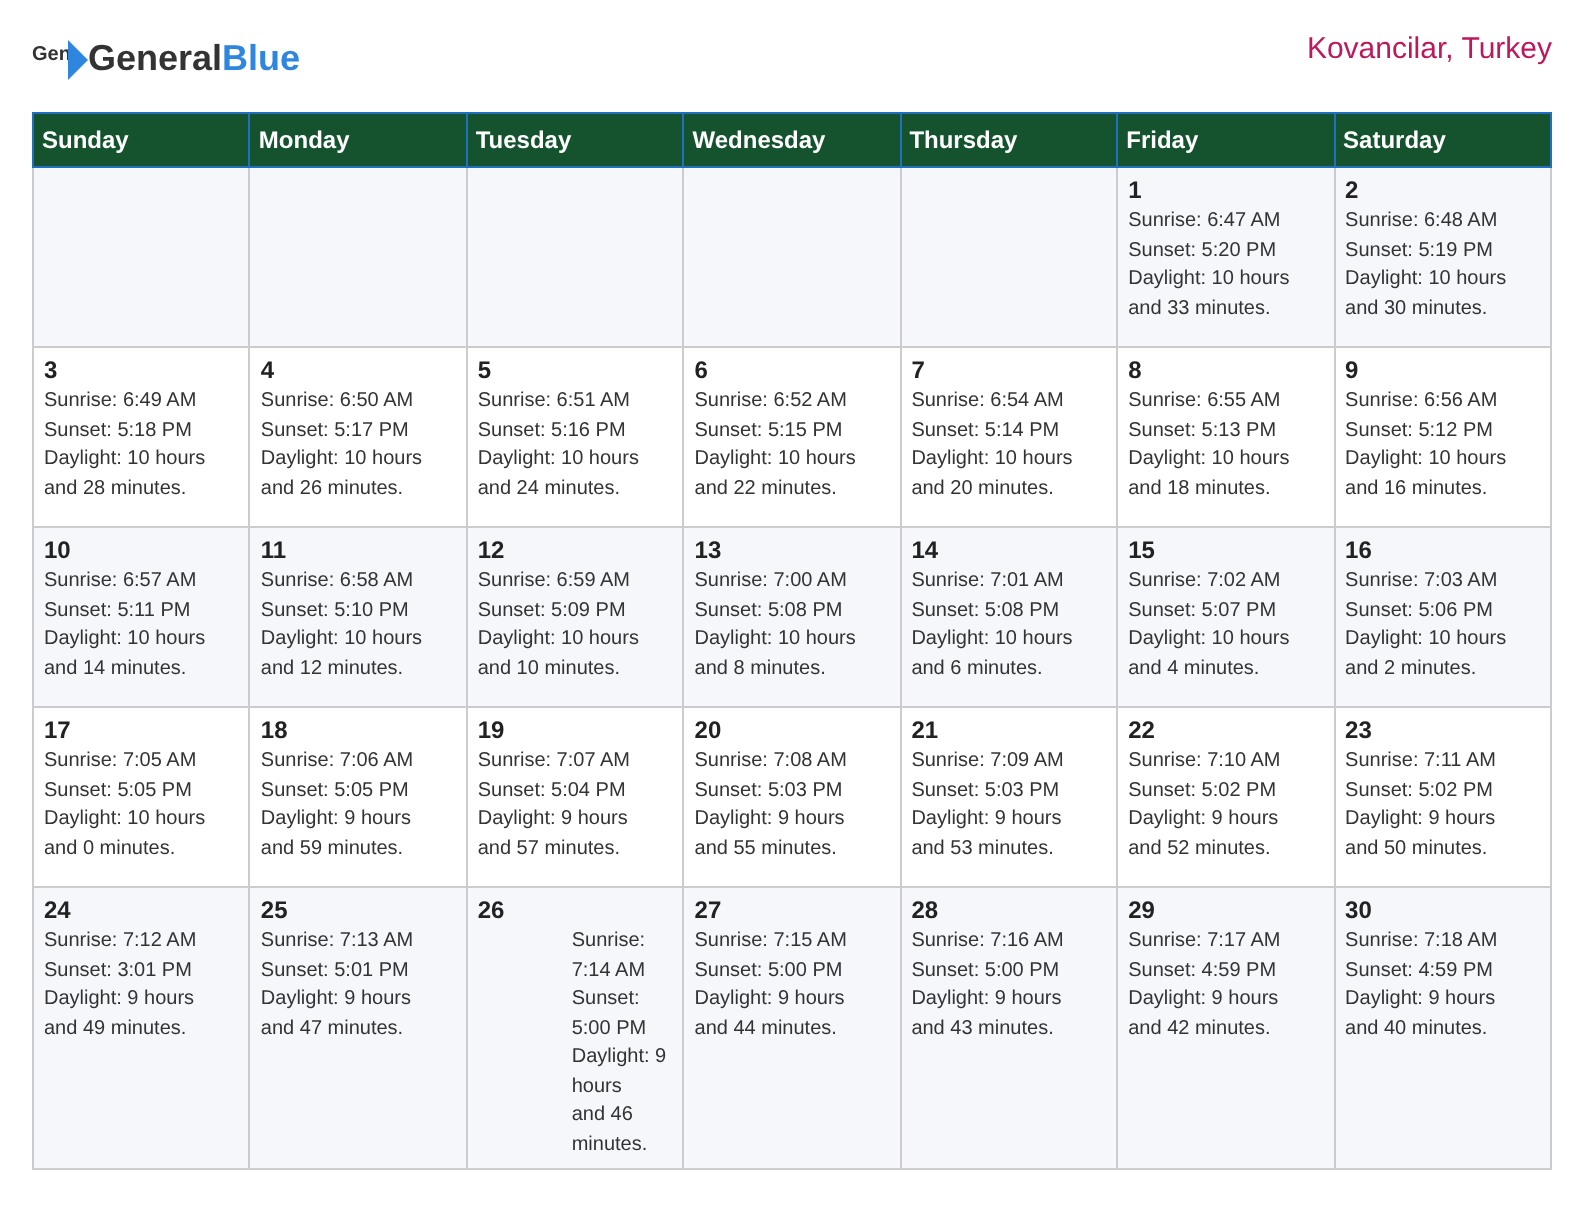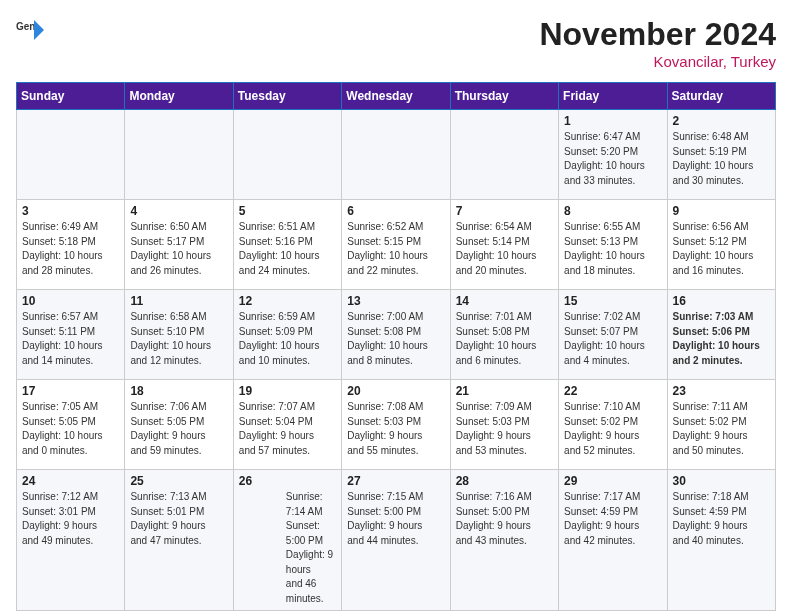--- a/index.html
+++ b/index.html
@@ -48,21 +48,21 @@
     .title-location {
       font-size: 15px;
       color: #be185d;
     }
     table {
       width: 100%;
       border-collapse: collapse;
       table-layout: fixed;
     }
     thead th {
-      background-color: #4c1d95;
+      background-color: #14532d;
       color: #fff;
       font-size: 12px;
       font-weight: bold;
       padding: 6px 4px;
       text-align: left;
       border: 1px solid #2070c0;
     }
     tbody td {
       vertical-align: top;
       padding: 4px 5px;
@@ -94,23 +94,27 @@
   </style>
 </head>
 <body>
 
 <div class="header">
   <div class="logo">
     <svg class="logo-icon" viewBox="0 0 28 28" xmlns="http://www.w3.org/2000/svg">
       <text x="0" y="14" font-size="10" font-weight="bold" fill="#333">Gen</text>
       <polygon points="18,4 28,14 18,24" fill="#2e86de"></polygon>
     </svg>
+    <div>
+      <div>
+        <span class="logo-text-general">General</span><span class="logo-text-blue">Blue</span>
+      </div>
+    </div>
   </div>
   <div class="title-block">
-    <div class="title-month">November 2024</div>
     <div class="title-location">Kovancilar, Turkey</div>
   </div>
 </div>
 
 <table>
   <thead>
     <tr>
       <th>Sunday</th>
       <th>Monday</th>
       <th>Tuesday</th>
@@ -231,21 +235,21 @@
         </td>
         <td>
           <span class="day-number">15</span>
           <div class="day-info" style="white-space: pre-line;">Sunrise: 7:02 AM
 Sunset: 5:07 PM
 Daylight: 10 hours
 and 4 minutes.</div>
         </td>
         <td>
           <span class="day-number">16</span>
-          <div class="day-info" style="white-space: pre-line; font-weight: bold;">Sunrise: 7:03 AM
+          <div class="day-info" style="white-space: pre-line;">Sunrise: 7:03 AM
 Sunset: 5:06 PM
 Daylight: 10 hours
 and 2 minutes.</div>
         </td>
       </tr>
       <tr>
         <td>
           <span class="day-number">17</span>
           <div class="day-info" style="white-space: pre-line;">Sunrise: 7:05 AM
 Sunset: 5:05 PM

